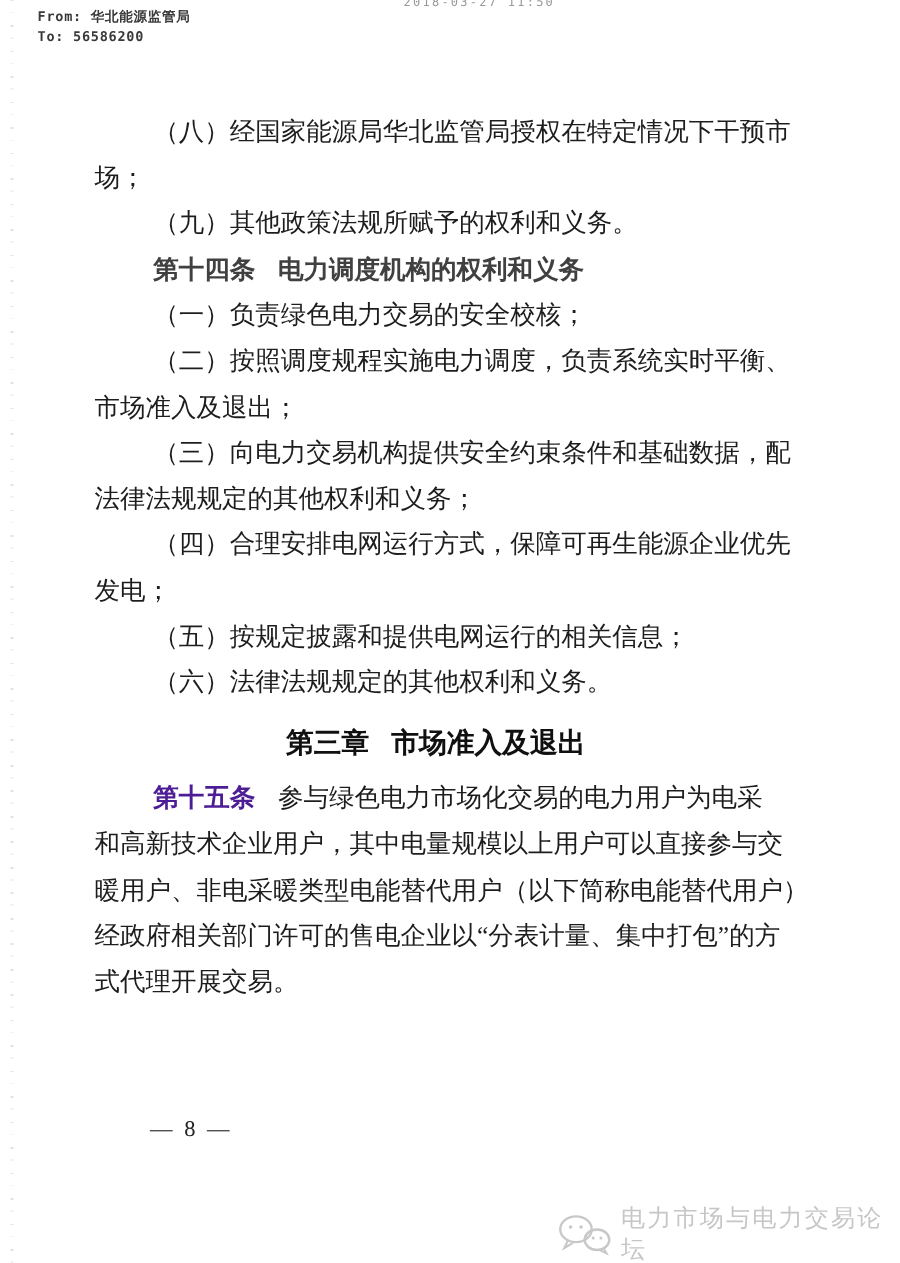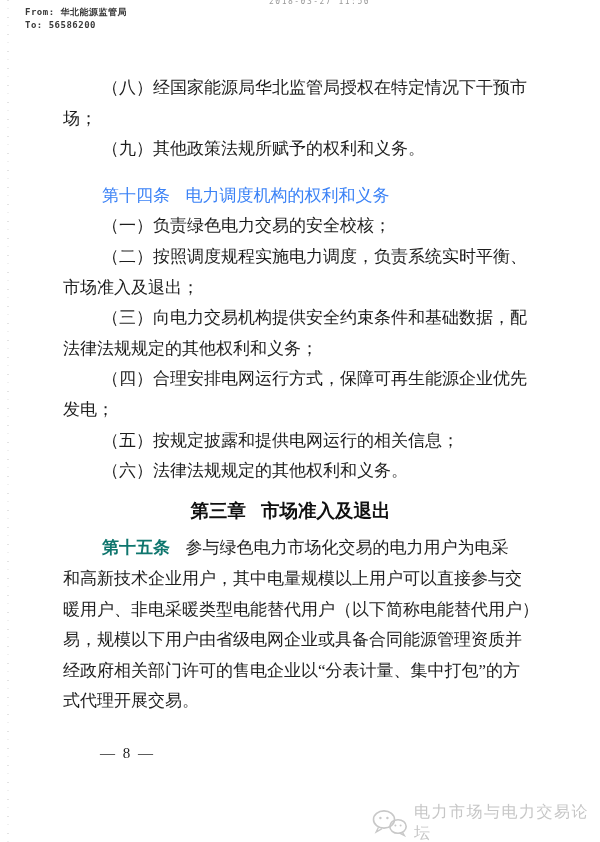--- a/index.html
+++ b/index.html
@@ -46,29 +46,28 @@
     font-size: 17px;
   }
   .ln {
     line-height: 30.6px;
     height: 30.6px;
     white-space: nowrap;
   }
   .p { text-indent: 2.3em; }
   .heading {
     font-family: "Liberation Sans", sans-serif;
-    font-weight: normal;
-    color: #3b82f6;
-    margin-top: 16px;
+    font-weight: bold;
+    color: #404040;
   }
   .heading .lead { margin-right: 0.9em; }
   .lead-strong .lead {
     font-family: "Liberation Sans", sans-serif;
     font-weight: bold;
-    color: #0f766e;
+    color: #4c1d95;
     margin-right: 0.9em;
   }
   .chapter {
     text-align: center;
     text-indent: 0;
     font-family: "Liberation Sans", sans-serif;
     font-weight: bold;
     font-size: 18.5px;
     color: #101010;
     margin-top: 9px;
@@ -121,21 +120,20 @@
     <div class="ln p">（三）向电力交易机构提供安全约束条件和基础数据，配</div>
     <div class="ln">法律法规规定的其他权利和义务；</div>
     <div class="ln p">（四）合理安排电网运行方式，保障可再生能源企业优先</div>
     <div class="ln">发电；</div>
     <div class="ln p">（五）按规定披露和提供电网运行的相关信息；</div>
     <div class="ln p">（六）法律法规规定的其他权利和义务。</div>
     <div class="ln chapter"><span class="lead">第三章</span><span>市场准入及退出</span></div>
     <div class="ln p lead-strong"><span class="lead">第十五条</span><span>参与绿色电力市场化交易的电力用户为电采</span></div>
     <div class="ln">和高新技术企业用户，其中电量规模以上用户可以直接参与交</div>
     <div class="ln">暖用户、非电采暖类型电能替代用户（以下简称电能替代用户）</div>
-    <div class="ln">易，规模以下用户由省级电网企业或具备合同能源管理资质并</div>
     <div class="ln">经政府相关部门许可的售电企业以“分表计量、集中打包”的方</div>
     <div class="ln">式代理开展交易。</div>
   </div>
 
   <div class="page-num">— 8 —</div>
 
   <div class="wm">
     <span>
       <svg width="37" height="28" viewBox="0 0 37 28" fill="none" stroke="#c8c8c8" stroke-width="1.6">
         <ellipse cx="13" cy="10.5" rx="10.5" ry="8.6"></ellipse>

